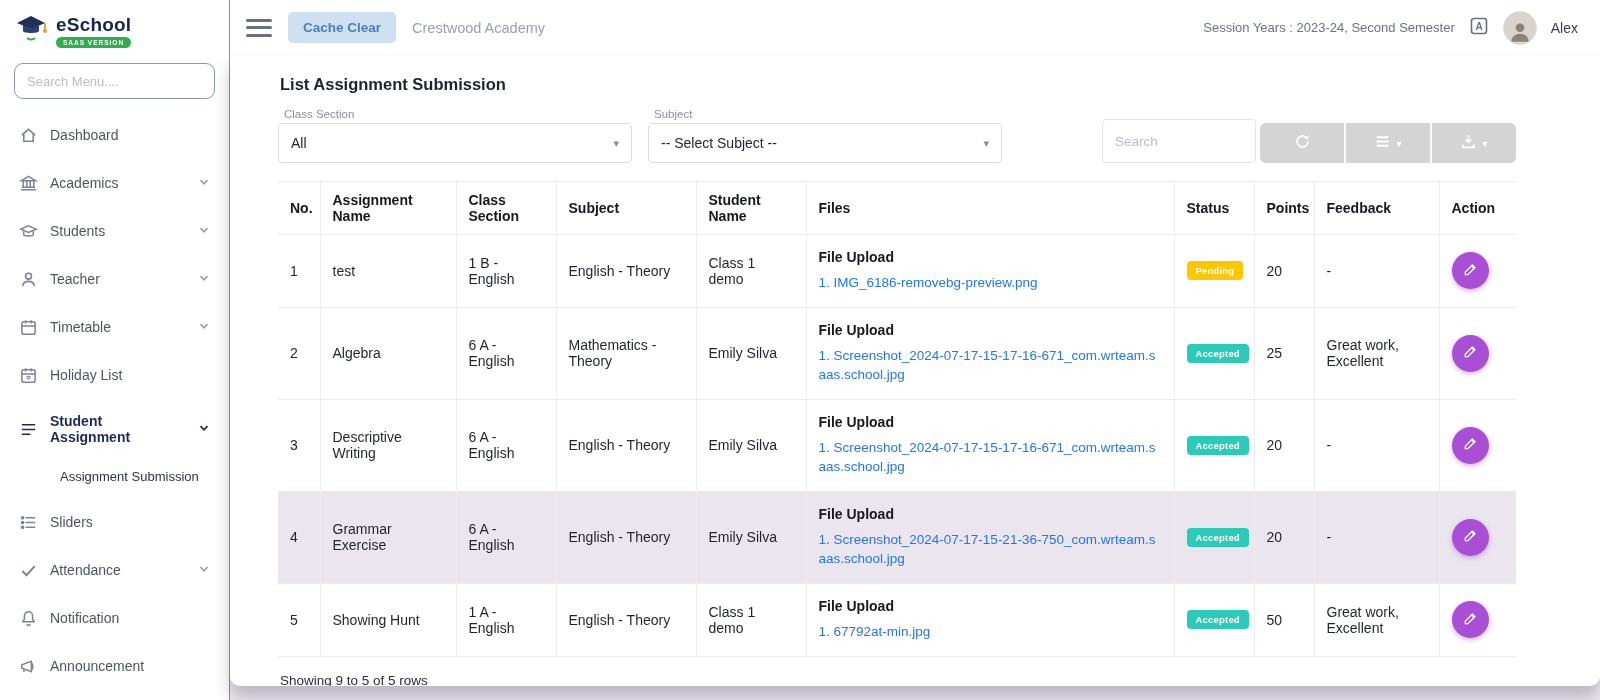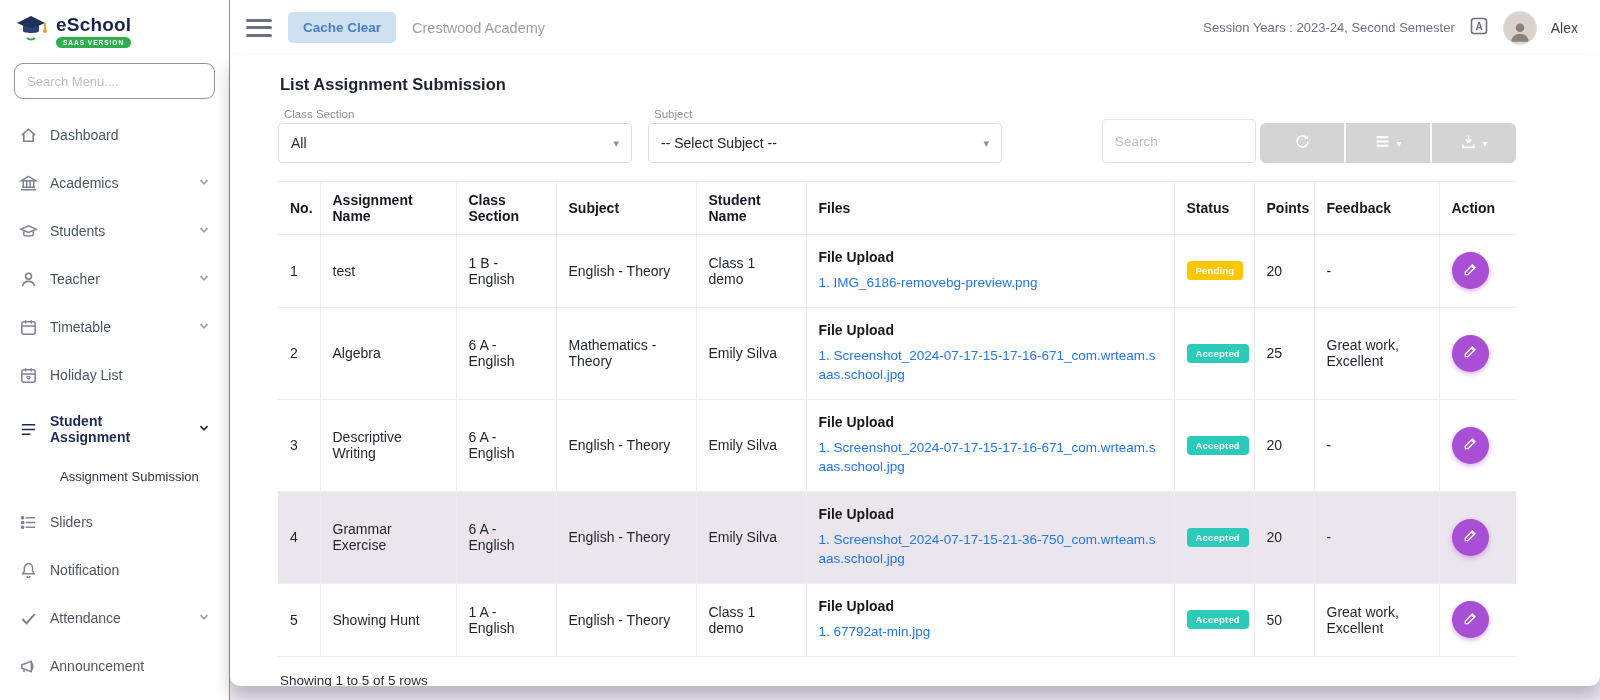--- a/index.html
+++ b/index.html
@@ -194,37 +194,37 @@
               <path d="M7 5h10M7 10h10M7 15h10"></path>
               <circle cx="3.8" cy="5" r="1.1" fill="currentColor"></circle>
               <circle cx="3.8" cy="10" r="1.1" fill="currentColor"></circle>
               <circle cx="3.8" cy="15" r="1.1" fill="currentColor"></circle>
             </svg>
           </span>
           <span class="mi-label">Sliders</span>
         </div>
         <div class="menu-item">
           <span class="mi-icon">
+            <svg stroke="currentColor" viewBox="0 0 20 20" fill="none" stroke-width="2">
+              <path d="M3.5 10.5 8 15 16.5 5.5"></path>
+            </svg>
+          </span>
+          <span class="mi-label">Attendance</span>
+          <span class="mi-chev"><svg stroke="currentColor" viewBox="0 0 14 14" fill="none" stroke-width="1.8">
+              <path d="M3.5 5.2 7 8.8l3.5-3.6"></path>
+            </svg></span>
+        </div>
+        <div class="menu-item">
+          <span class="mi-icon">
             <svg stroke="currentColor" viewBox="0 0 20 20" fill="none" stroke-width="1.6">
               <path d="M10 3a4.3 4.3 0 0 1 4.3 4.3v3.2l1.7 2.8H4l1.7-2.8V7.3A4.3 4.3 0 0 1 10 3z"></path>
               <path d="M8.4 15.8a1.6 1.6 0 0 0 3.2 0"></path>
             </svg>
           </span>
           <span class="mi-label">Notification</span>
-        </div>
-        <div class="menu-item">
-          <span class="mi-icon">
-            <svg stroke="currentColor" viewBox="0 0 20 20" fill="none" stroke-width="2">
-              <path d="M3.5 10.5 8 15 16.5 5.5"></path>
-            </svg>
-          </span>
-          <span class="mi-label">Attendance</span>
-          <span class="mi-chev"><svg stroke="currentColor" viewBox="0 0 14 14" fill="none" stroke-width="1.8">
-              <path d="M3.5 5.2 7 8.8l3.5-3.6"></path>
-            </svg></span>
         </div>
         <div class="menu-item">
           <span class="mi-icon">
             <svg stroke="currentColor" viewBox="0 0 20 20" fill="none" stroke-width="1.6">
               <path d="M3 8.2v3.6l10 3.7V4.5z"></path>
               <path d="M13 6.5c2 .6 2 6.4 0 7M5.2 12.5v3.3"></path>
             </svg>
           </span>
           <span class="mi-label">Announcement</span>
         </div>
@@ -419,17 +419,17 @@
                     <span><svg viewBox="0 0 16 16" fill="none">
                         <path d="M2.5 10.8 10 3.3l2.7 2.7-7.5 7.5H2.5z" stroke="#fff" stroke-width="1.5"></path>
                         <path d="M9 4.3l2.7 2.7" stroke="#fff" stroke-width="1.5"></path>
                       </svg></span>
                   </button>
                 </td>
               </tr>
             </tbody>
         </table>
 
-        <div class="table-footer">Showing 1 to 5 of 5 rows</div>
+        <div class="table-footer">Showing 9 to 5 of 5 rows</div>
       </div>
     </main>
   </div>
 </div>
 
 </body></html>

